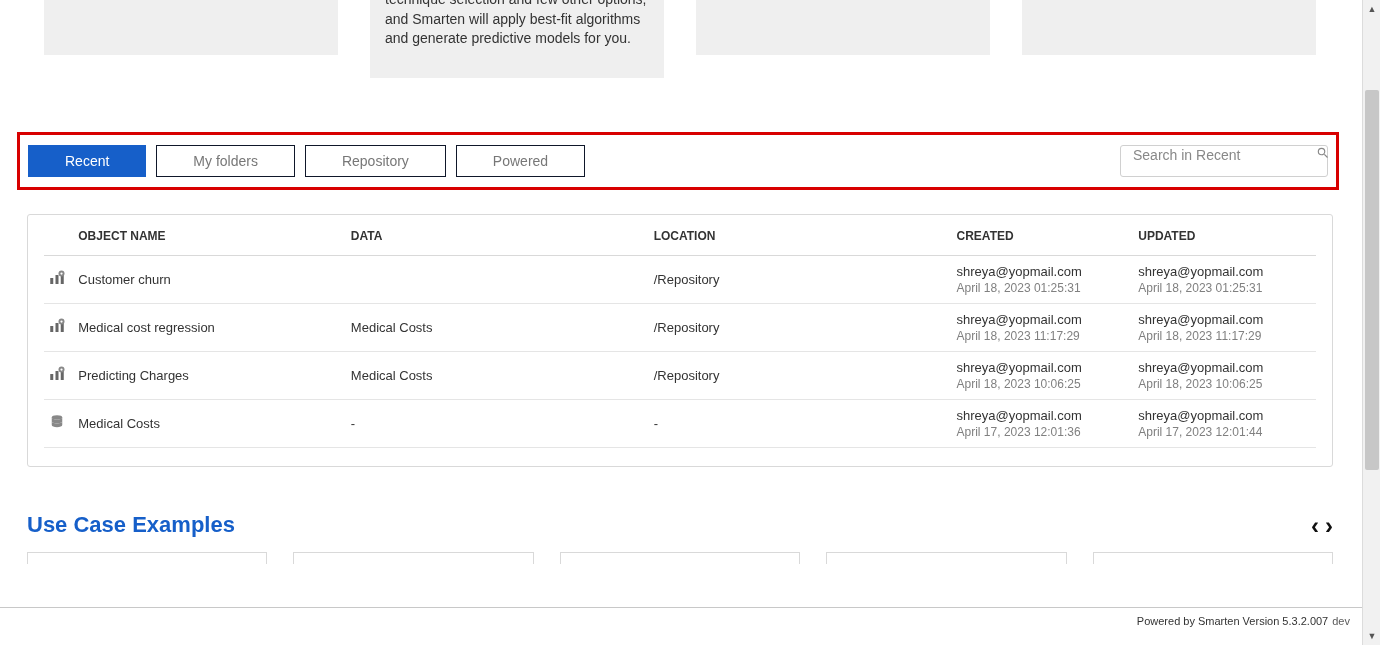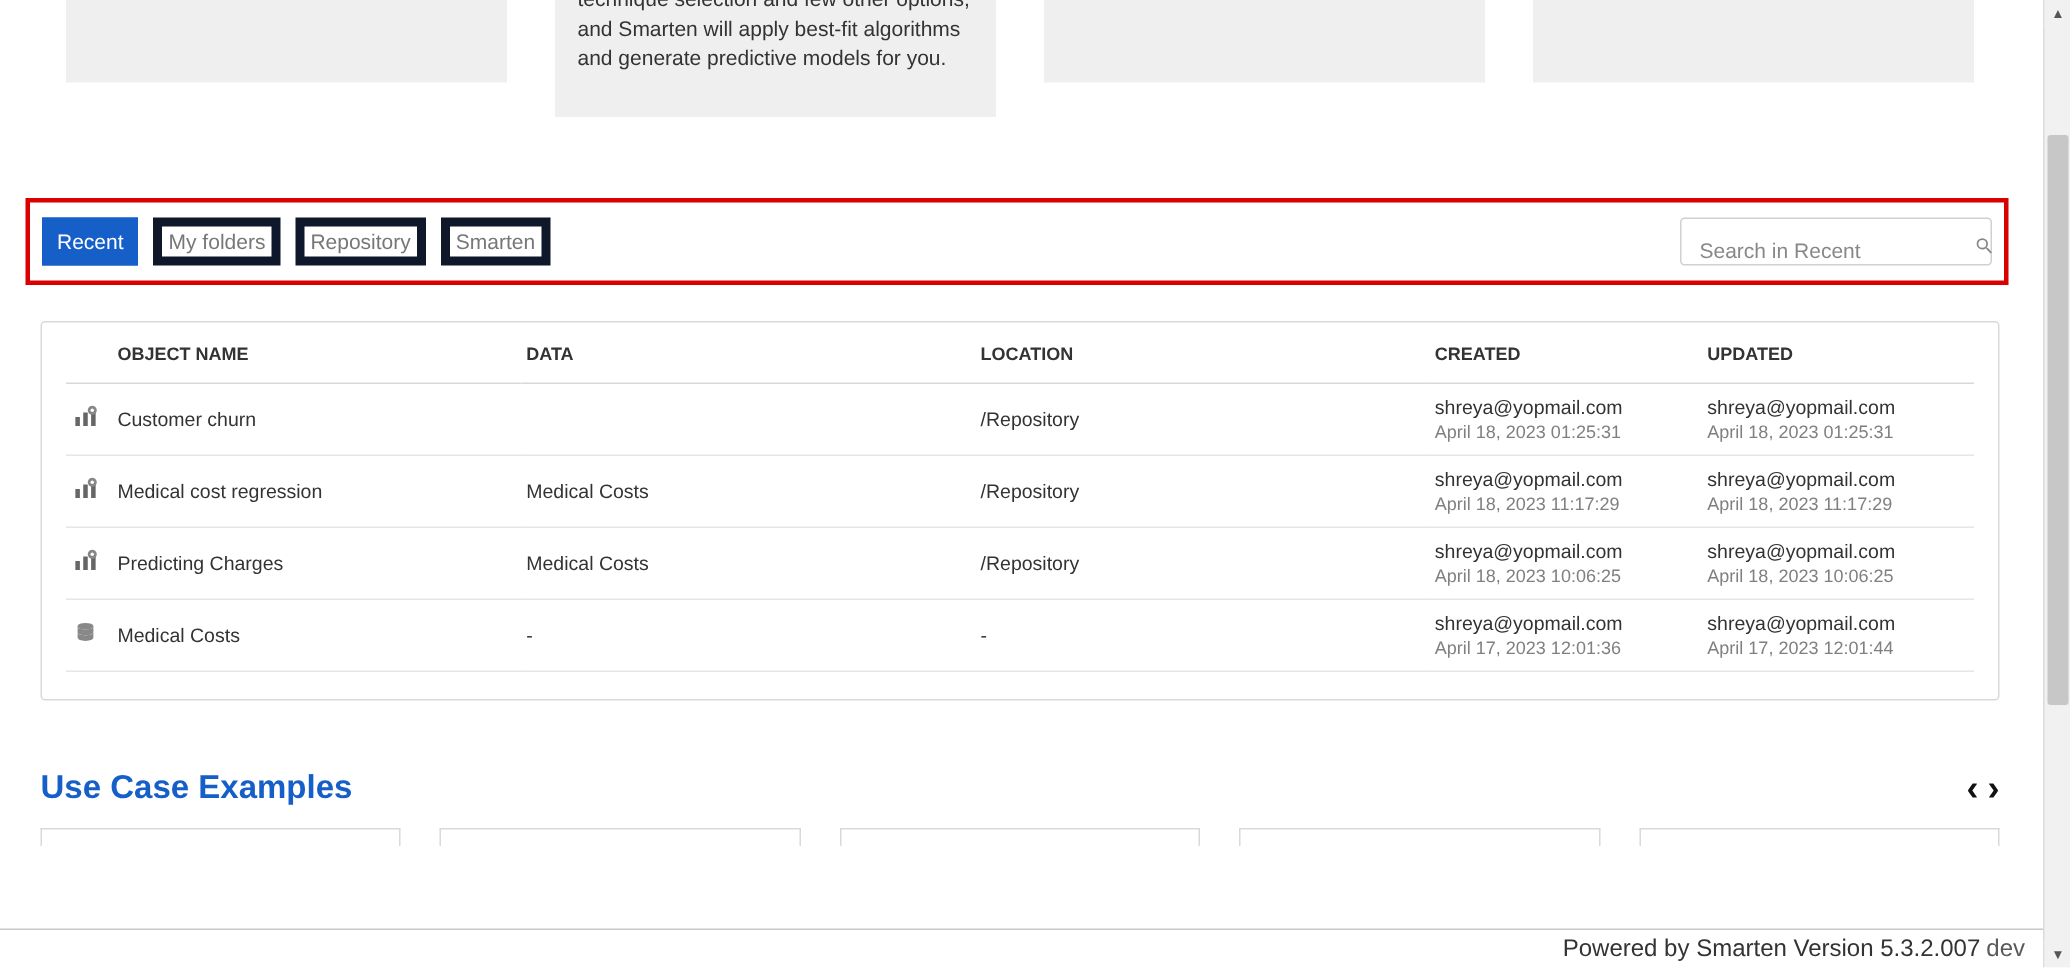--- a/index.html
+++ b/index.html
@@ -50,44 +50,44 @@
     width:1322px;
     height:58px;
     border:3px solid #d80000;
     display:flex;
     align-items:center;
     padding:0 8px;
   }
   .tab-btn {
     height:32px;
     margin-right:10px;
-    padding:0 4px;
+    padding:0 36px;
     font-size:14px;
     display:flex;
     align-items:center;
     justify-content:center;
-    border:6px solid #0f172a;
+    border:1px solid #0f172a;
     color:#777;
     background:#fff;
     cursor:pointer;
     user-select:none;
   }
   .tab-btn.active {
     background:#165fc9;
     border-color:#165fc9;
     color:#fff;
   }
   .search-wrap {
     margin-left:auto;
     width:208px;
     height:32px;
     border:1px solid #d0d0d0;
     border-radius:3px;
     display:flex;
-    align-items:flex-end;
+    align-items:flex-start;
     padding:0 8px 0 10px;
     color:#888;
   }
   .search-wrap input {
     flex:1;
     border:none;
     outline:none;
     font-size:14px;
     color:#333;
     background:transparent;
@@ -173,30 +173,30 @@
     font-weight:bold;
     color:#111;
     user-select:none;
   }
   .uc-nav span { cursor:pointer; }
 
   
   .footer-bar {
     position:absolute;
     left:0;
-    bottom:0;
+    bottom:12px;
     width:100%;
     height:26px;
     border-top:1px solid #c8c8c8;
     background:#fff;
     display:flex;
     align-items:center;
     justify-content:flex-end;
     padding-right:30px;
-    font-size:16px;
+    font-size:11px;
     color:#333;
   }
   .footer-bar .dev { margin-left:4px; color:#5a5a5a; }
 
   
   .vscroll {
     position:absolute;
     top:0;
     right:0;
     width:18px;
@@ -241,21 +241,21 @@
     </div>
     <div class="card c3"></div>
     <div class="card c4"></div>
   </div>
 
   <div class="tab-section">
     <div id="tabs-holder" style="display:flex;">
         <div class="tab-btn active">Recent</div>
         <div class="tab-btn">My folders</div>
         <div class="tab-btn">Repository</div>
-        <div class="tab-btn">Smarten</div>
+        <div class="tab-btn">Powered</div>
       </div>
     <div class="search-wrap">
       <input type="text" placeholder="Search in Recent" style="">
       <span>
         <svg viewBox="0 0 24 24">
             <path d="M15.5 14h-.79l-.28-.27A6.471 6.471 0 0016 9.5 6.5 6.5 0 109.5 16c1.61 0 3.09-.59 4.23-1.57l.27.28v.79l5 4.99L20.49 19l-4.99-5zM9.5 14A4.5 4.5 0 1114 9.5 4.5 4.5 0 019.5 14z"></path>
           </svg>
       </span>
     </div>
   </div>

